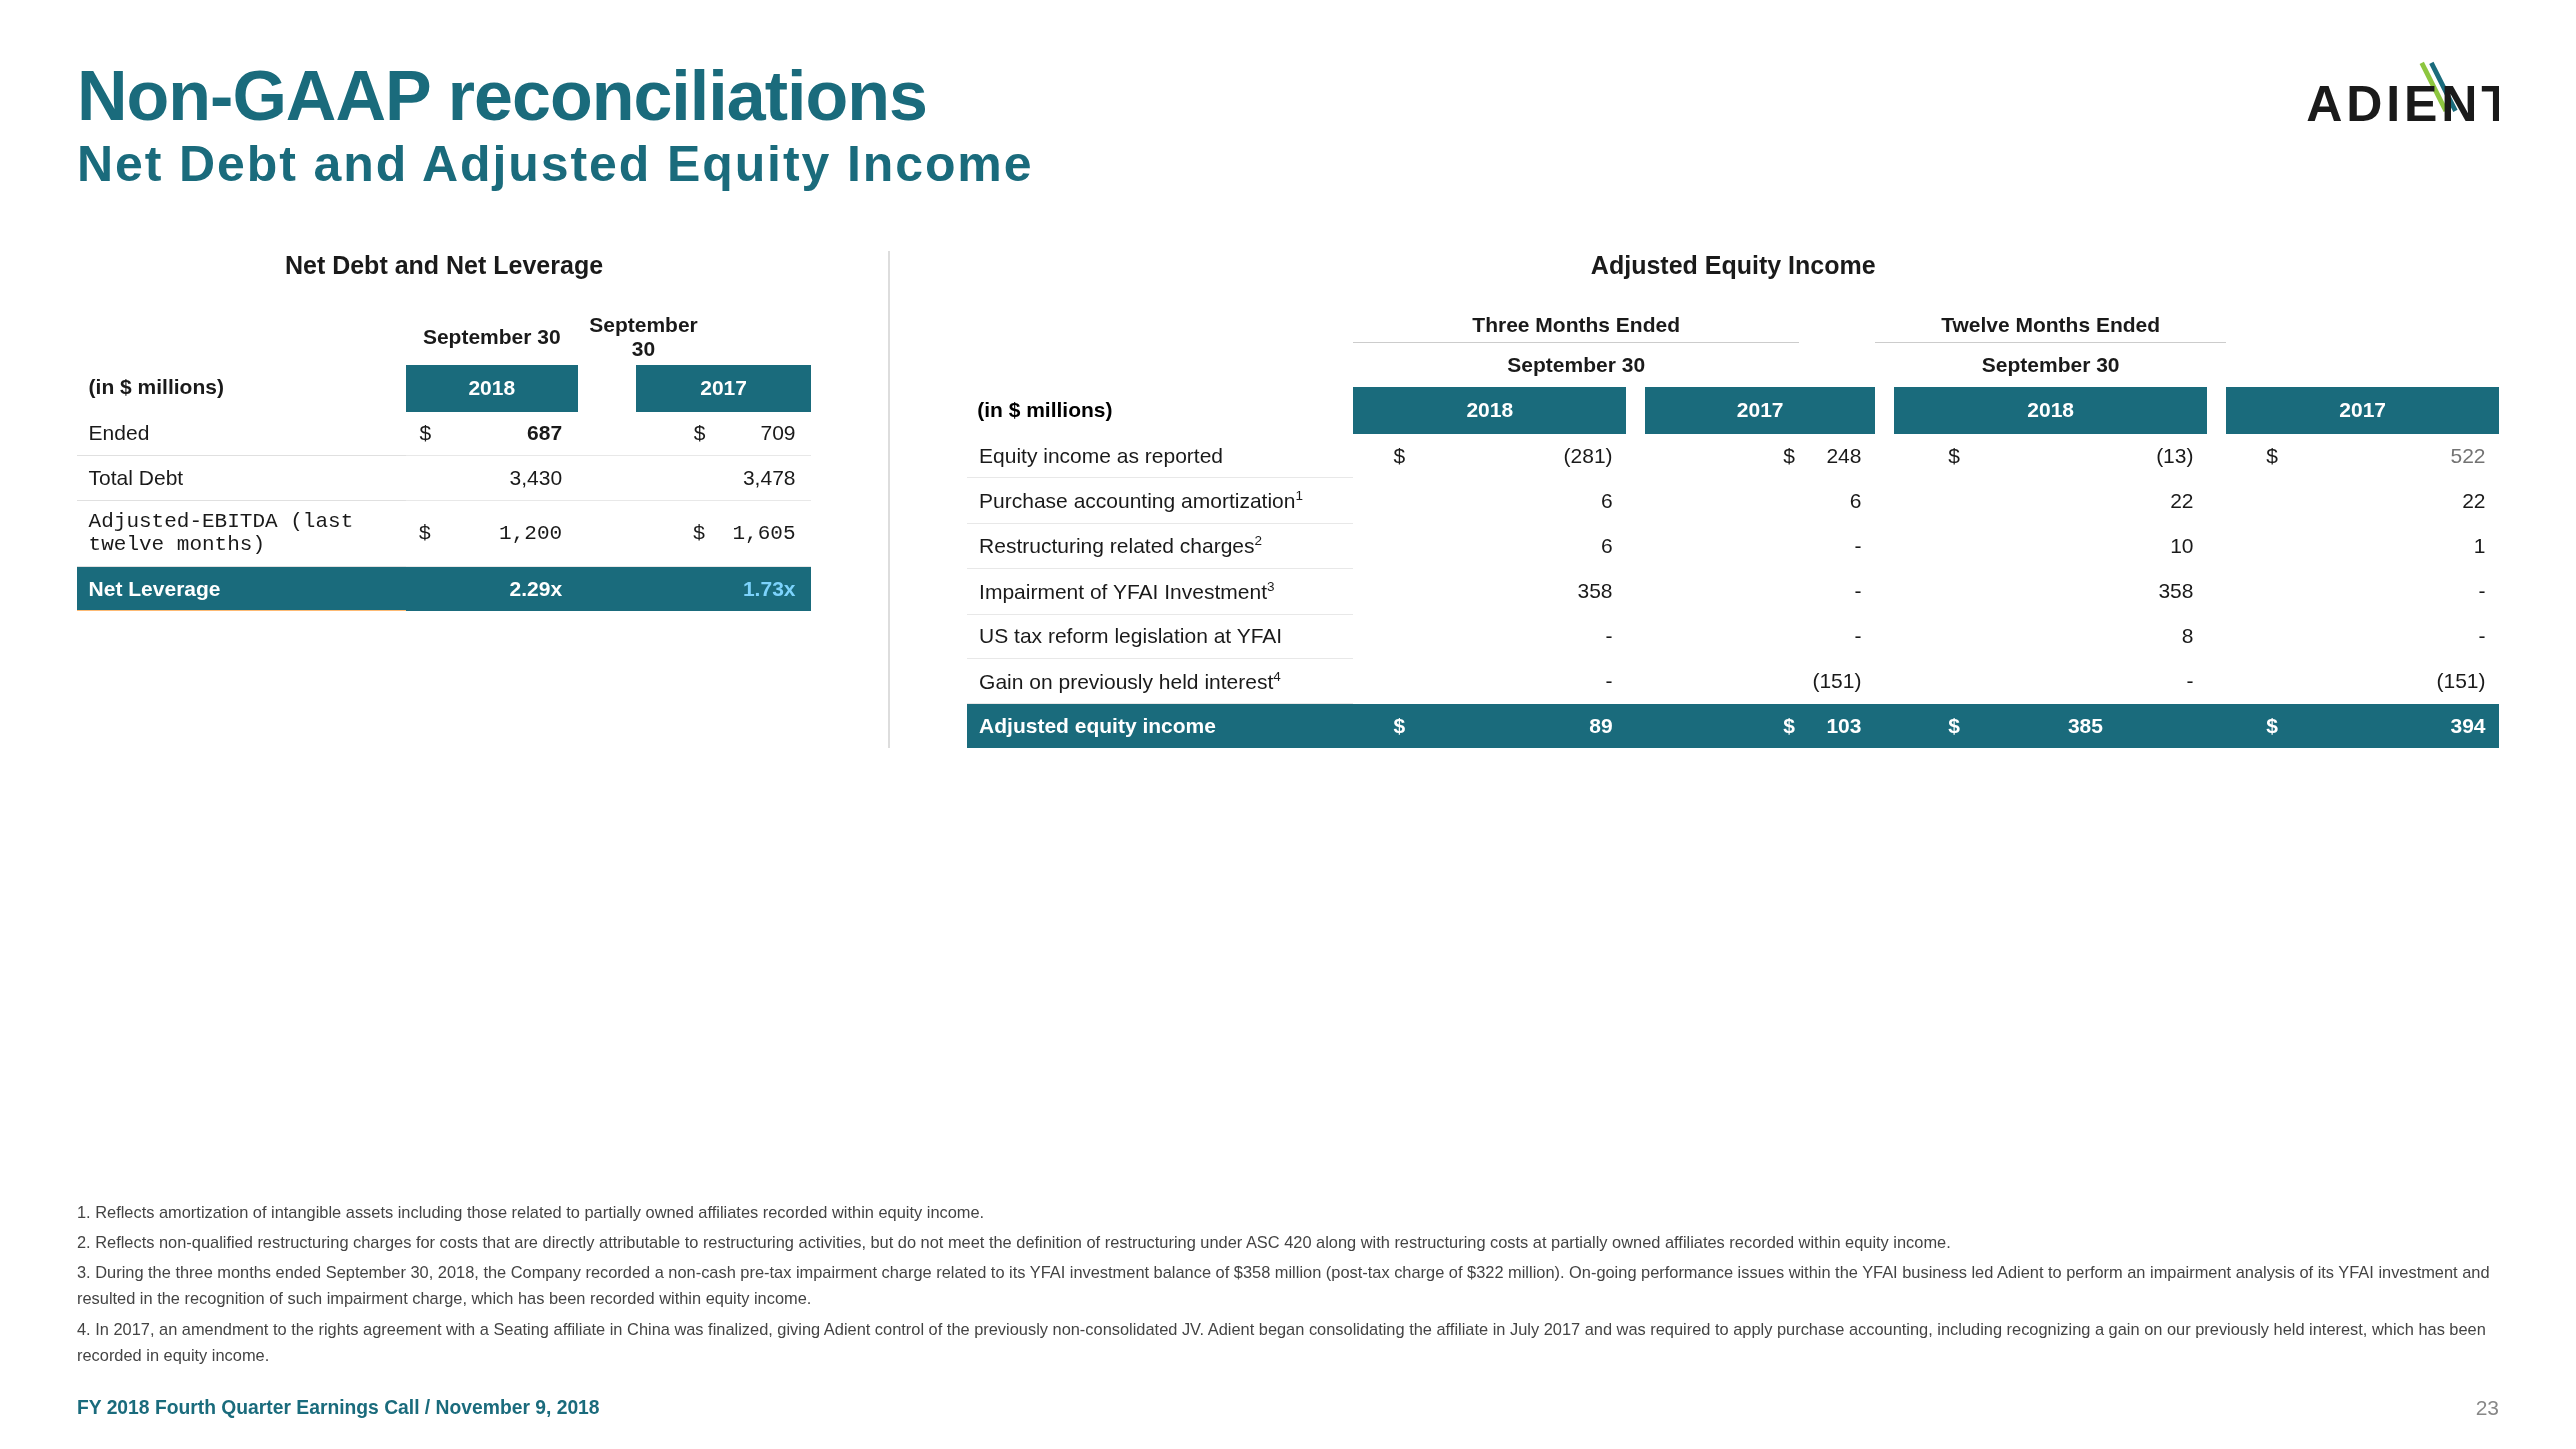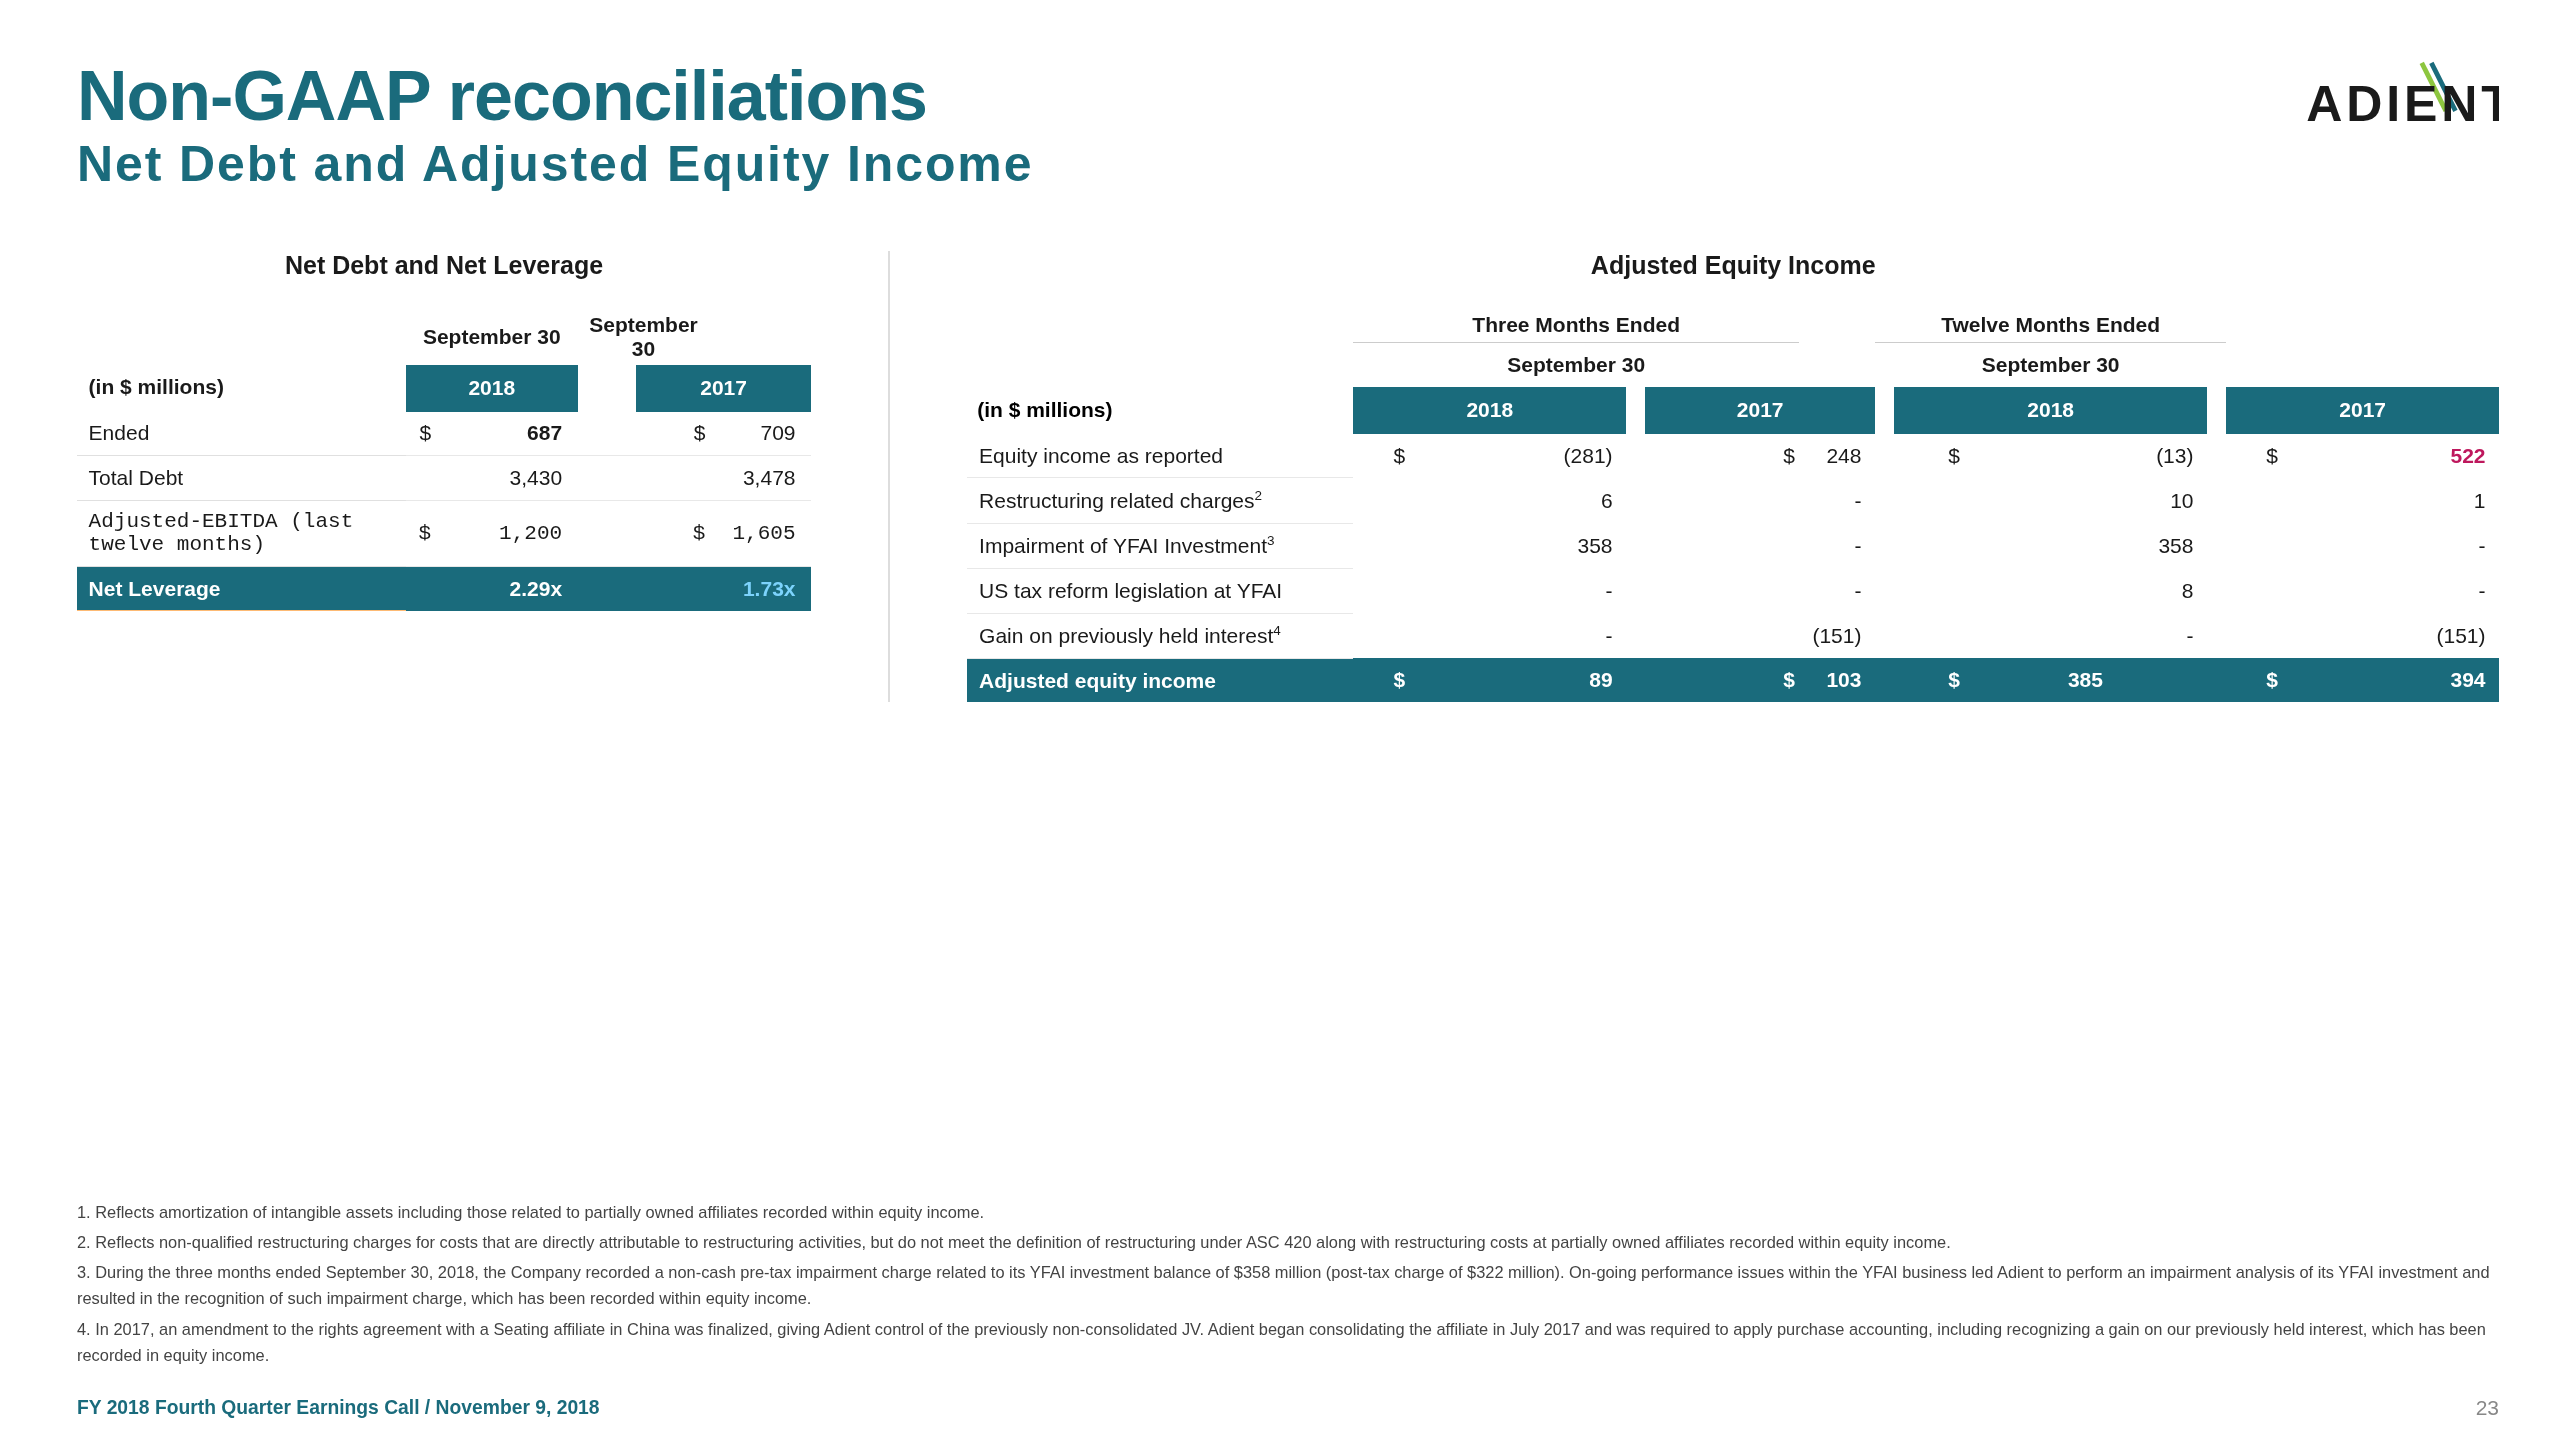--- a/index.html
+++ b/index.html
@@ -274,21 +274,35 @@
     <td style="color:#1a1a1a; font-weight:400; text-align:right; padding:9.7px 3.9px; font-size:21px;">$</td>
     <td style="color:#1a1a1a; font-weight:400; text-align:right; padding:9.7px 13.5px; font-size:21px; min-width:68px;">(281)</td>
     <td style="width:7.7px; "></td>
     <td style="color:#1a1a1a; font-weight:400; text-align:right; padding:9.7px 3.9px; font-size:21px;">$</td>
     <td style="color:#1a1a1a; font-weight:400; text-align:right; padding:9.7px 13.5px; font-size:21px; min-width:68px;">248</td>
     <td style="width:7.7px; "></td>
     <td style="color:#1a1a1a; font-weight:400; text-align:right; padding:9.7px 3.9px; font-size:21px;">$</td>
     <td style="color:#1a1a1a; font-weight:400; text-align:right; padding:9.7px 13.5px; font-size:21px; min-width:68px;">(13)</td>
     <td style="width:7.7px; "></td>
     <td style="color:#1a1a1a; font-weight:400; text-align:right; padding:9.7px 3.9px; font-size:21px;">$</td>
-    <td style="color:#be185d; font-weight:700; text-align:right; padding:9.7px 13.5px; font-size:21px; min-width:68px;">522</td>
+    <td style="color:#737373; font-weight:400; text-align:right; padding:9.7px 13.5px; font-size:21px; min-width:68px;">522</td>
+  </tr>
+            <tr>
+    <td class="label-col" style="color:#1a1a1a; font-weight:400; font-size:21px; padding:9.7px 11.6px; border-bottom: 1px solid #e8e8e8;">Purchase accounting amortization<sup style="font-size:13.5px;">1</sup></td>
+    <td style="color:#1a1a1a; font-weight:400; text-align:right; padding:9.7px 3.9px; font-size:21px;"></td>
+    <td style="color:#1a1a1a; font-weight:400; text-align:right; padding:9.7px 13.5px; font-size:21px; min-width:68px;">6</td>
+    <td style="width:7.7px; "></td>
+    <td style="color:#1a1a1a; font-weight:400; text-align:right; padding:9.7px 3.9px; font-size:21px;"></td>
+    <td style="color:#1a1a1a; font-weight:400; text-align:right; padding:9.7px 13.5px; font-size:21px; min-width:68px;">6</td>
+    <td style="width:7.7px; "></td>
+    <td style="color:#1a1a1a; font-weight:400; text-align:right; padding:9.7px 3.9px; font-size:21px;"></td>
+    <td style="color:#1a1a1a; font-weight:400; text-align:right; padding:9.7px 13.5px; font-size:21px; min-width:68px;">22</td>
+    <td style="width:7.7px; "></td>
+    <td style="color:#1a1a1a; font-weight:400; text-align:right; padding:9.7px 3.9px; font-size:21px;"></td>
+    <td style="color:#1a1a1a; font-weight:400; text-align:right; padding:9.7px 13.5px; font-size:21px; min-width:68px;">22</td>
   </tr>
             <tr>
     <td class="label-col" style="color:#1a1a1a; font-weight:400; font-size:21px; padding:9.7px 11.6px; border-bottom: 1px solid #e8e8e8;">Restructuring related charges<sup style="font-size:13.5px;">2</sup></td>
     <td style="color:#1a1a1a; font-weight:400; text-align:right; padding:9.7px 3.9px; font-size:21px;"></td>
     <td style="color:#1a1a1a; font-weight:400; text-align:right; padding:9.7px 13.5px; font-size:21px; min-width:68px;">6</td>
     <td style="width:7.7px; "></td>
     <td style="color:#1a1a1a; font-weight:400; text-align:right; padding:9.7px 3.9px; font-size:21px;"></td>
     <td style="color:#1a1a1a; font-weight:400; text-align:right; padding:9.7px 13.5px; font-size:21px; min-width:68px;">-</td>
     <td style="width:7.7px; "></td>
     <td style="color:#1a1a1a; font-weight:400; text-align:right; padding:9.7px 3.9px; font-size:21px;"></td>

